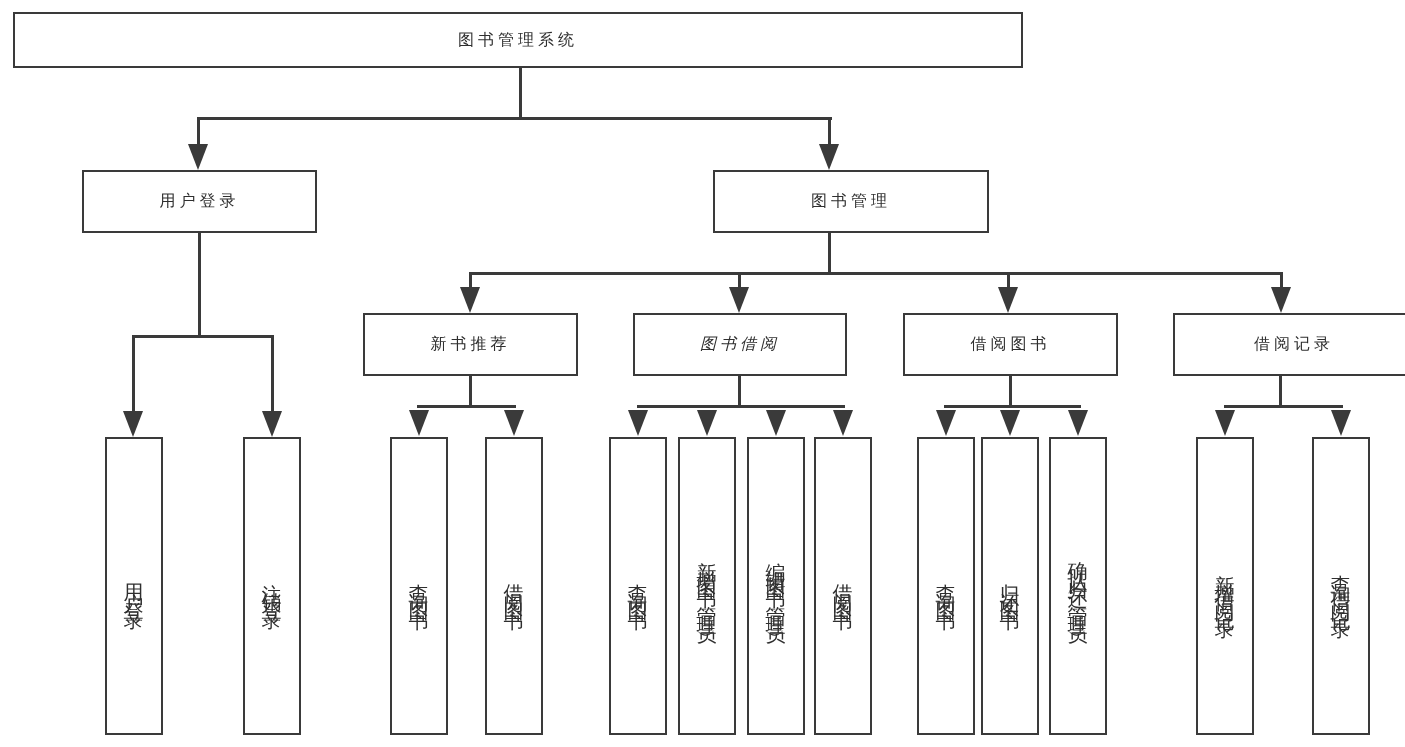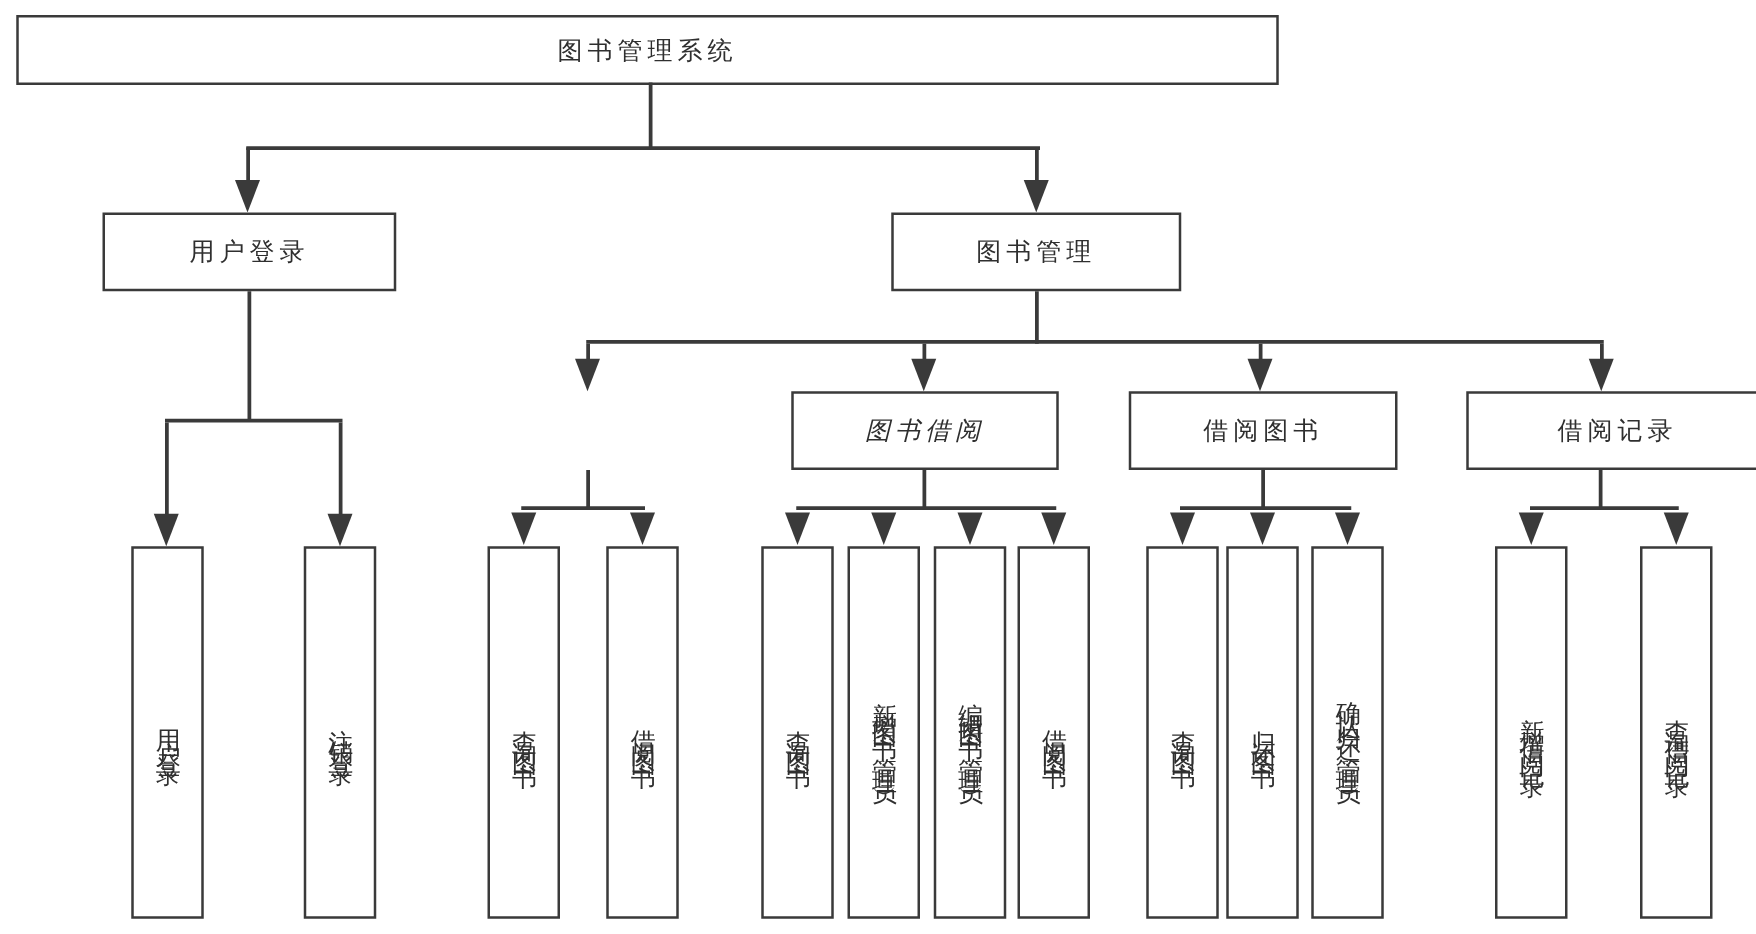--- a/index.html
+++ b/index.html
@@ -20,21 +20,21 @@
     position:absolute;
     box-sizing:border-box;
     background:#fff;
     border:2px solid var(--line);
     display:flex;
     align-items:center;
     justify-content:center;
     color:var(--text);
   }
   .hbox{
-    font-size:20px;
+    font-size:16px;
     letter-spacing:4px;
     white-space:nowrap;
   }
   .vbox{
     writing-mode:vertical-rl;
     text-orientation:mixed;
     font-size:20px;
     letter-spacing:9px;
     line-height:1;
   }
@@ -68,40 +68,41 @@
   <div class="hbox" style="left:13px;top:12px;width:1010px;height:56px;">图书管理系统</div>
 
   <div class="line" style="left:519px;top:66px;width:3px;height:54px;"></div>
   <div class="line" style="left:197px;top:117px;width:635px;height:3px;"></div>
   <div class="line" style="left:197px;top:118px;width:3px;height:30px;"></div>
   <div class="arr" style="left:188px;top:144px;"></div>
   <div class="line" style="left:828px;top:118px;width:3px;height:30px;"></div>
   <div class="arr" style="left:819px;top:144px;"></div>
 
   <div class="hbox" style="left:82px;top:170px;width:235px;height:63px;">用户登录</div>
-  <div class="hbox" style="left:713px;top:170px;width:232px;height:63px;">图书管理</div>
+  <div class="hbox" style="left:713px;top:170px;width:276px;height:63px;">图书管理</div>
 
   <div class="line" style="left:198px;top:233px;width:3px;height:104px;"></div>
   <div class="line" style="left:132px;top:335px;width:142px;height:3px;"></div>
   <div class="line" style="left:132px;top:338px;width:3px;height:75px;"></div>
   <div class="arr" style="left:123px;top:411px;"></div>
   <div class="line" style="left:271px;top:338px;width:3px;height:75px;"></div>
   <div class="arr" style="left:262px;top:411px;"></div>
 
   <div class="line" style="left:828px;top:233px;width:3px;height:42px;"></div>
   <div class="line" style="left:469px;top:272px;width:814px;height:3px;"></div>
   <div class="line" style="left:469px;top:275px;width:3px;height:14px;"></div>
   <div class="arr" style="left:460px;top:287px;"></div>
   <div class="line" style="left:738px;top:275px;width:3px;height:14px;"></div>
   <div class="arr" style="left:729px;top:287px;"></div>
   <div class="line" style="left:1007px;top:275px;width:3px;height:14px;"></div>
   <div class="arr" style="left:998px;top:287px;"></div>
   <div class="line" style="left:1280px;top:275px;width:3px;height:14px;"></div>
   <div class="arr" style="left:1271px;top:287px;"></div>
 
+  <div class="hbox" style="left:363px;top:313px;width:215px;height:63px;">新书推荐</div>
   <div class="hbox" style="left:633px;top:313px;width:214px;height:63px;font-style:italic;">图书借阅</div>
   <div class="hbox" style="left:903px;top:313px;width:215px;height:63px;">借阅图书</div>
   <div class="hbox" style="left:1173px;top:313px;width:242px;height:63px;">借阅记录</div>
 
   <div class="line" style="left:469px;top:376px;width:3px;height:32px;"></div>
   <div class="line" style="left:417px;top:405px;width:99px;height:3px;"></div>
   <div class="arr" style="left:409px;top:410px;"></div>
   <div class="arr" style="left:504px;top:410px;"></div>
 
   <div class="line" style="left:738px;top:376px;width:3px;height:32px;"></div>

